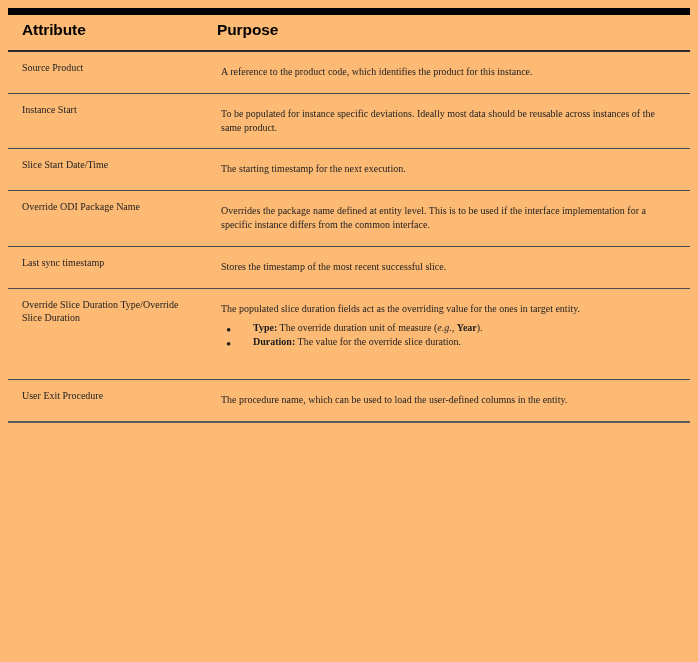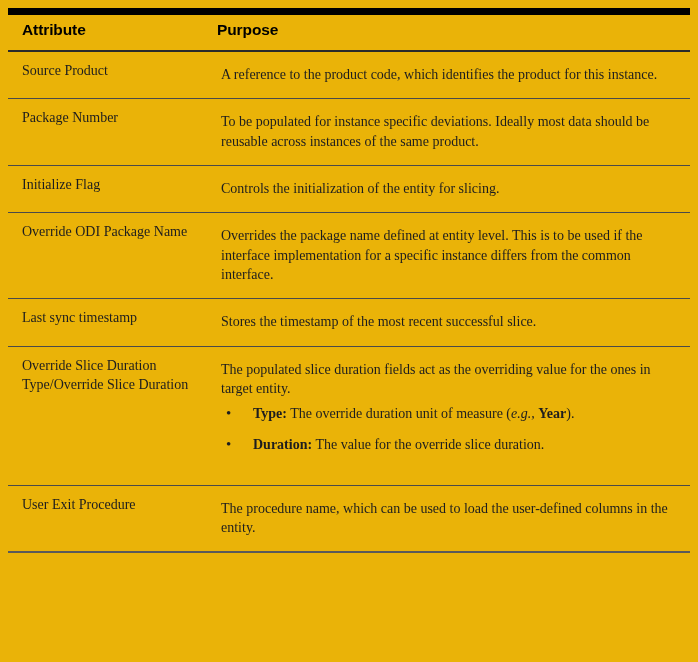--- a/index.html
+++ b/index.html
@@ -12,21 +12,21 @@
     height: 662px;
     font-family: "Liberation Serif", serif;
     color: #1a1a1a;
     overflow: hidden;
   }
 
   .page {
     position: relative;
     width: 698px;
     height: 662px;
-    background: #eab308;
+    background: #fdba74;
     box-sizing: border-box;
   }
 
   .doc-table {
     position: absolute;
     left: 8px;
     top: 8px;
     width: 682px;
     border-collapse: collapse;
     table-layout: fixed;
@@ -54,21 +54,21 @@
     padding: 13px 0 11px 0;
     border-bottom: 2.2px solid #2b2b2b;
     vertical-align: bottom;
     letter-spacing: -0.1px;
   }
   .doc-table thead th.th-attr { padding-left: 14px; }
   .doc-table thead th.th-purp { padding-left: 6px; }
 
   .doc-table tbody td {
     font-family: "Liberation Serif", serif;
-    font-size: 14px;
+    font-size: 10px;
     line-height: 1.38;
     color: #1d1d1f;
     vertical-align: top;
     padding: 9px 0 10px 0;
     border-bottom: 1.6px solid #4a4a4a;
   }
   .doc-table tbody tr:last-child td {
     border-bottom: 2px solid #5a5a5a;
   }
 
@@ -86,21 +86,21 @@
   }
 
   ul.bullets {
     list-style: none;
     margin: 6px 0 0 0;
     padding: 0;
   }
   ul.bullets li {
     position: relative;
     padding-left: 36px;
-    margin-bottom: 12px;
+    margin-bottom: 0;
   }
   ul.bullets li:last-child {
     margin-bottom: 20px;
   }
   ul.bullets li::before {
     content: "\2022";
     position: absolute;
     left: 9px;
     top: -1px;
     font-size: 15px;
@@ -136,29 +136,29 @@
       </tr>
     </thead>
     <tbody id="table-body">
         <tr>
           <td class="cell-attr">Source Product</td>
           <td class="cell-purp">
             <p class="purpose-text">A reference to the product code, which identifies the product for this instance.</p>
           </td>
         </tr>
         <tr>
-          <td class="cell-attr">Package Number</td>
+          <td class="cell-attr">Instance Start</td>
           <td class="cell-purp">
             <p class="purpose-text">To be populated for instance specific deviations. Ideally most data should be reusable across instances of the same product.</p>
           </td>
         </tr>
         <tr>
-          <td class="cell-attr">Initialize Flag</td>
+          <td class="cell-attr">Slice Start Date/Time</td>
           <td class="cell-purp">
-            <p class="purpose-text">Controls the initialization of the entity for slicing.</p>
+            <p class="purpose-text">The starting timestamp for the next execution.</p>
           </td>
         </tr>
         <tr>
           <td class="cell-attr">Override ODI Package Name</td>
           <td class="cell-purp">
             <p class="purpose-text">Overrides the package name defined at entity level. This is to be used if the interface implementation for a specific instance differs from the common interface.</p>
           </td>
         </tr>
         <tr>
           <td class="cell-attr">Last sync timestamp</td>

